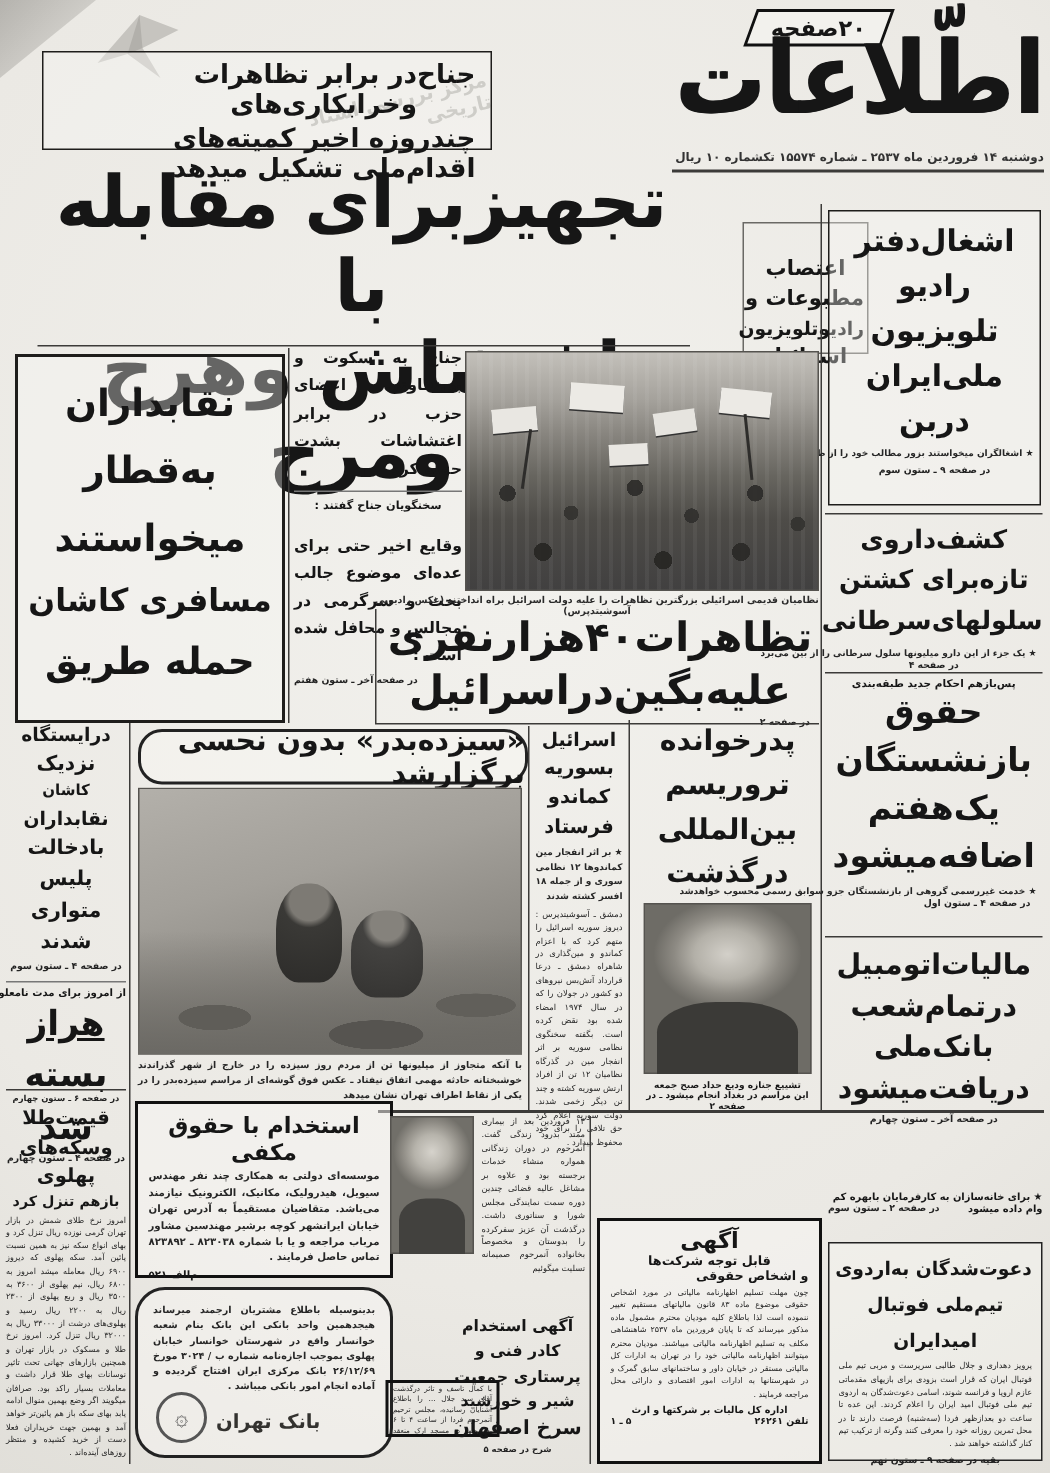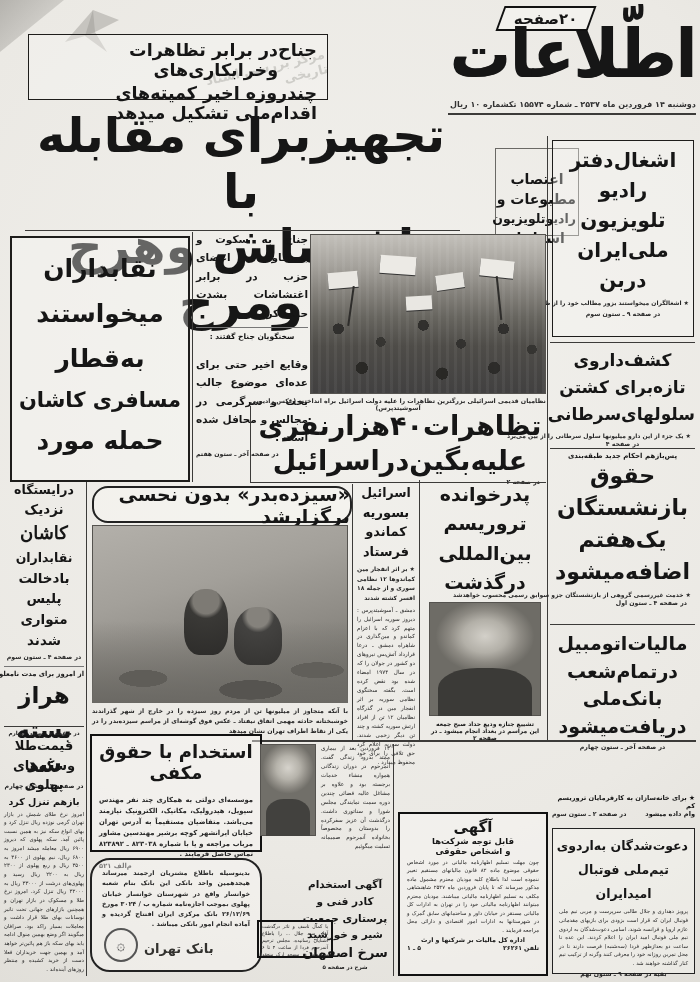--- a/index.html
+++ b/index.html
@@ -99,24 +99,24 @@
   <div class="abs stack" style="left:550px;top:630px;width:145px;">
     <div class="hv" style="font-size:19px;line-height:1.45;">مالیات‌اتومبیل</div>
     <div class="hv" style="font-size:19px;line-height:1.45;">درتمام‌شعب</div>
     <div class="hv" style="font-size:19px;line-height:1.45;">بانک‌ملی</div>
     <div class="hv" style="font-size:19px;line-height:1.45;">دریافت‌میشود</div>
     <div class="ref c" style="margin-top:3px;">در صفحه آخر ـ ستون چهارم</div>
   </div>
 
   <div class="abs boxed stack" style="left:10px;top:236px;width:180px;height:246px;padding:8px 4px;box-sizing:border-box;border-width:2px;">
     <div class="hv" style="font-size:25px;line-height:1.8;">نقابداران</div>
+    <div class="hv" style="font-size:25px;line-height:1.8;">به‌قطار</div>
     <div class="hv" style="font-size:25px;line-height:1.8;">میخواستند</div>
-    <div class="hv" style="font-size:25px;line-height:1.8;">به‌قطار</div>
     <div class="hv" style="font-size:21px;line-height:1.9;">مسافری کاشان</div>
-    <div class="hv" style="font-size:25px;line-height:1.6;">حمله مورد</div>
+    <div class="hv" style="font-size:25px;line-height:1.6;">حمله طریق</div>
   </div>
 
   <div class="abs rule" style="left:192px;top:232px;width:1px;height:250px;"></div>
   <div class="abs" style="left:196px;top:230px;width:112px;">
     <div class="b" style="font-size:10.5px;line-height:1.75;text-align:justify;">جناح به سکوت و بی‌تفاوتی اعضای حزب در برابر اغتشاشات بشدت حمله کرد</div>
     <div class="b c" style="font-size:7.5px;margin:5px 0 2px;border-top:1px solid #777;padding-top:4px;">سخنگویان جناح گفتند :</div>
     <div class="b" style="font-size:10.5px;line-height:1.75;text-align:justify;margin-top:14px;">وقایع اخیر حتی برای عده‌ای موضوع جالب بحث و سرگرمی در مجالس و محافل شده است :</div>
     <div class="ref" style="margin-top:3px;text-align:left;">در صفحه آخر ـ ستون هفتم</div>
   </div>
 
@@ -144,29 +144,29 @@
     <div class="hv c" style="font-size:27px;line-height:1.3;">تظاهرات۴۰هزارنفری</div>
     <div class="hv c" style="font-size:27px;line-height:1.3;">علیه‌بگین‌دراسرائیل</div>
     <div class="ref" style="text-align:right;padding-right:6px;">در صفحه ۲</div>
   </div>
   <div class="abs rule" style="left:250px;top:482px;width:296px;height:1px;"></div>
 
   <div class="abs rule" style="left:86px;top:482px;width:1px;height:494px;"></div>
   <div class="abs stack" style="left:4px;top:480px;width:80px;">
     <div class="hv" style="font-size:12.5px;line-height:1.55;">درایستگاه</div>
     <div class="hv" style="font-size:13.5px;line-height:1.55;">نزدیک</div>
-    <div class="hv" style="font-size:18px;line-height:1.55;font-family:Liberation Serif, serif;">کاشان</div>
+    <div class="hv" style="font-size:10px;line-height:1.55;">کاشان</div>
     <div class="hv" style="font-size:12.5px;line-height:1.55;">نقابداران</div>
     <div class="hv" style="font-size:13.5px;line-height:1.55;">بادخالت</div>
     <div class="hv" style="font-size:13.5px;line-height:1.55;">پلیس</div>
     <div class="hv" style="font-size:13.5px;line-height:1.55;">متواری</div>
     <div class="hv" style="font-size:13.5px;line-height:1.55;">شدند</div>
     <div class="ref c" style="margin:2px 0 6px;">در صفحه ۴ ـ ستون سوم</div>
     <div class="b c" style="font-size:6.8px;border-top:1px solid #777;padding-top:3px;">از امروز برای مدت نامعلومی</div>
-    <div class="hv" style="font-size:23px;line-height:1.5;">هراز</div>
+    <div class="hv" style="font-size:23px;line-height:1.5;text-decoration:underline;">هراز</div>
     <div class="hv" style="font-size:23px;line-height:1.5;">بسته</div>
     <div class="hv" style="font-size:23px;line-height:1.5;">شد</div>
     <div class="ref c">در صفحه ۴ ـ ستون چهارم</div>
   </div>
   <div class="abs rule" style="left:4px;top:726px;width:80px;height:1px;"></div>
 
   <div class="abs" style="left:92px;top:486px;width:256px;height:33px;border:2.5px solid #222;border-radius:16px;display:flex;align-items:center;justify-content:center;background:rgba(250,249,246,.4);">
     <span class="hv" style="font-size:19px;padding-left:20px;">«سیزده‌بدر» بدون نحسی برگزارشد</span>
   </div>
   <div class="abs photo" style="left:92px;top:525px;width:256px;height:178px;overflow:hidden;background:
@@ -215,21 +215,21 @@
     <div class="stack">
       <div class="hv" style="font-size:13px;line-height:1.5;">قیمت‌طلا</div>
       <div class="hv" style="font-size:13px;line-height:1.5;">وسکه‌های</div>
       <div class="hv" style="font-size:13px;line-height:1.5;">پهلوی</div>
     </div>
     <div class="hv c" style="font-size:9.5px;margin:1px 0 3px;">بازهم تنزل کرد</div>
     <div class="tiny" style="font-size:5.4px;">امروز نرخ طلای شمش در بازار تهران گرمی نوزده ریال تنزل کرد و بهای انواع سکه نیز به همین نسبت پائین آمد. سکه پهلوی که دیروز ۶۹۰۰ ریال معامله میشد امروز به ۶۸۰۰ ریال، نیم پهلوی از ۳۶۰۰ به ۳۵۰۰ ریال و ربع پهلوی از ۲۳۰۰ ریال به ۲۲۰۰ ریال رسید و پهلوی‌های درشت از ۳۳۰۰۰ ریال به ۳۲۰۰۰ ریال تنزل کرد. امروز نرخ طلا و مسکوک در بازار تهران و همچنین بازارهای جهانی تحت تاثیر نوسانات بهای طلا قرار داشت و معاملات بسیار راکد بود. صرافان میگویند اگر وضع بهمین منوال ادامه یابد بهای سکه باز هم پائین‌تر خواهد آمد و بهمین جهت خریداران فعلا دست از خرید کشیده و منتظر روزهای آینده‌اند .</div>
   </div>
 
   <div class="abs" style="left:90px;top:734px;width:172px;height:118px;border:2px solid #111;padding:5px 7px;box-sizing:border-box;background:rgba(250,249,246,.45);">
-    <div class="hv c" style="font-size:18px;margin-bottom:12px;">استخدام با حقوق مکفی</div>
+    <div class="hv c" style="font-size:15px;margin-bottom:2px;">استخدام با حقوق مکفی</div>
     <div class="tiny b" style="font-size:6.8px;">موسسه‌ای دولتی به همکاری چند نفر مهندس سیویل، هیدرولیک، مکانیک، الکترونیک نیازمند می‌باشد. متقاضیان مستقیماً به آدرس تهران خیابان ایرانشهر کوچه برشیر مهندسین مشاور مرباب مراجعه و یا با شماره ۸۲۳۰۳۸ ـ ۸۲۳۸۹۲ تماس حاصل فرمایند .</div>
     <div class="b" style="font-size:6.8px;text-align:left;margin-top:2px;">م‌الف ۵۲۱</div>
   </div>
 
   <div class="abs" style="left:90px;top:858px;width:172px;height:114px;border:2.5px solid #222;border-radius:20px;padding:8px 10px;box-sizing:border-box;background:rgba(250,249,246,.45);">
     <div class="tiny b" style="font-size:6.4px;">بدینوسیله باطلاع مشتریان ارجمند میرساند هیجدهمین واحد بانکی این بانک بنام شعبه خوانسار واقع در شهرستان خوانسار خیابان پهلوی بموجب اجازه‌نامه شماره ب / ۳۰۲۴ مورخ ۲۶/۱۲/۶۹ بانک مرکزی ایران افتتاح گردیده و آماده انجام امور بانکی میباشد .</div>
     <div class="abs" style="left:12px;bottom:8px;width:30px;height:30px;border:2px solid #555;border-radius:50%;display:flex;align-items:center;justify-content:center;color:#555;font-size:15px;">۞</div>
     <div class="hv" style="position:absolute;left:52px;bottom:14px;font-size:13px;color:#33322f;">بانک تهران</div>
   </div>
 
@@ -247,31 +247,31 @@
   <div class="abs stack" style="left:300px;top:876px;width:90px;">
     <div class="hv" style="font-size:10.5px;line-height:1.6;">آگهی استخدام</div>
     <div class="hv" style="font-size:10.5px;line-height:1.6;">کادر فنی و</div>
     <div class="hv" style="font-size:10.5px;line-height:1.6;">پرستاری جمعیت</div>
     <div class="hv" style="font-size:10.5px;line-height:1.6;">شیر و خورشید</div>
     <div class="hv" style="font-size:13px;line-height:1.6;">سرخ اصفهان</div>
     <div class="ref c" style="font-size:5.6px;">شرح در صفحه ۵</div>
   </div>
 
   <div class="abs" style="left:552px;top:794px;width:143px;">
-    <div class="b" style="font-size:6.6px;">★ برای خانه‌سازان به کارفرمایان تروریسم کم</div>
+    <div class="b" style="font-size:6.6px;">★ برای خانه‌سازان به کارفرمایان بابهره کم</div>
     <div style="display:flex;justify-content:space-between;">
       <span class="b" style="font-size:6.6px;">وام داده میشود</span>
       <span class="ref">در صفحه ۲ ـ ستون سوم</span>
     </div>
   </div>
 
   <div class="abs" style="left:398px;top:812px;width:150px;height:164px;border:2px solid #111;padding:4px 7px;box-sizing:border-box;background:rgba(250,249,246,.45);">
     <div class="hv c" style="font-size:15px;">آگهی</div>
     <div class="b c" style="font-size:8.5px;">قابل توجه شرکت‌ها</div>
-    <div class="b c" style="font-size:8.5px;margin-bottom:2px;">و اشخاص حقوقی</div>
+    <div class="b c" style="font-size:8.5px;margin-bottom:2px;text-align:right;">و اشخاص حقوقی</div>
     <div class="tiny" style="font-size:5.3px;">چون مهلت تسلیم اظهارنامه مالیاتی در مورد اشخاص حقوقی موضوع ماده ۸۳ قانون مالیاتهای مستقیم تغییر ننموده است لذا باطلاع کلیه مودیان محترم مشمول ماده مذکور میرساند که تا پایان فروردین ماه ۲۵۳۷ شاهنشاهی مکلف به تسلیم اظهارنامه مالیاتی میباشند. مودیان محترم میتوانند اظهارنامه مالیاتی خود را در تهران به ادارات کل مالیاتی مستقر در خیابان داور و ساختمانهای سابق گمرک و در شهرستانها به ادارات امور اقتصادی و دارائی محل مراجعه فرمایند .</div>
     <div class="b" style="font-size:6.4px;text-align:center;margin-top:2px;">اداره کل مالیات بر شرکتها و ارث</div>
     <div style="display:flex;justify-content:space-between;">
       <span class="b" style="font-size:6.2px;">تلفن ۲۶۲۶۱</span>
       <span class="b" style="font-size:6.2px;">۵ ـ ۱</span>
     </div>
   </div>
 
   <div class="abs" style="left:552px;top:828px;width:143px;height:146px;border:1.5px solid #222;padding:5px 6px;box-sizing:border-box;background:rgba(250,249,246,.4);">
     <div class="stack">

